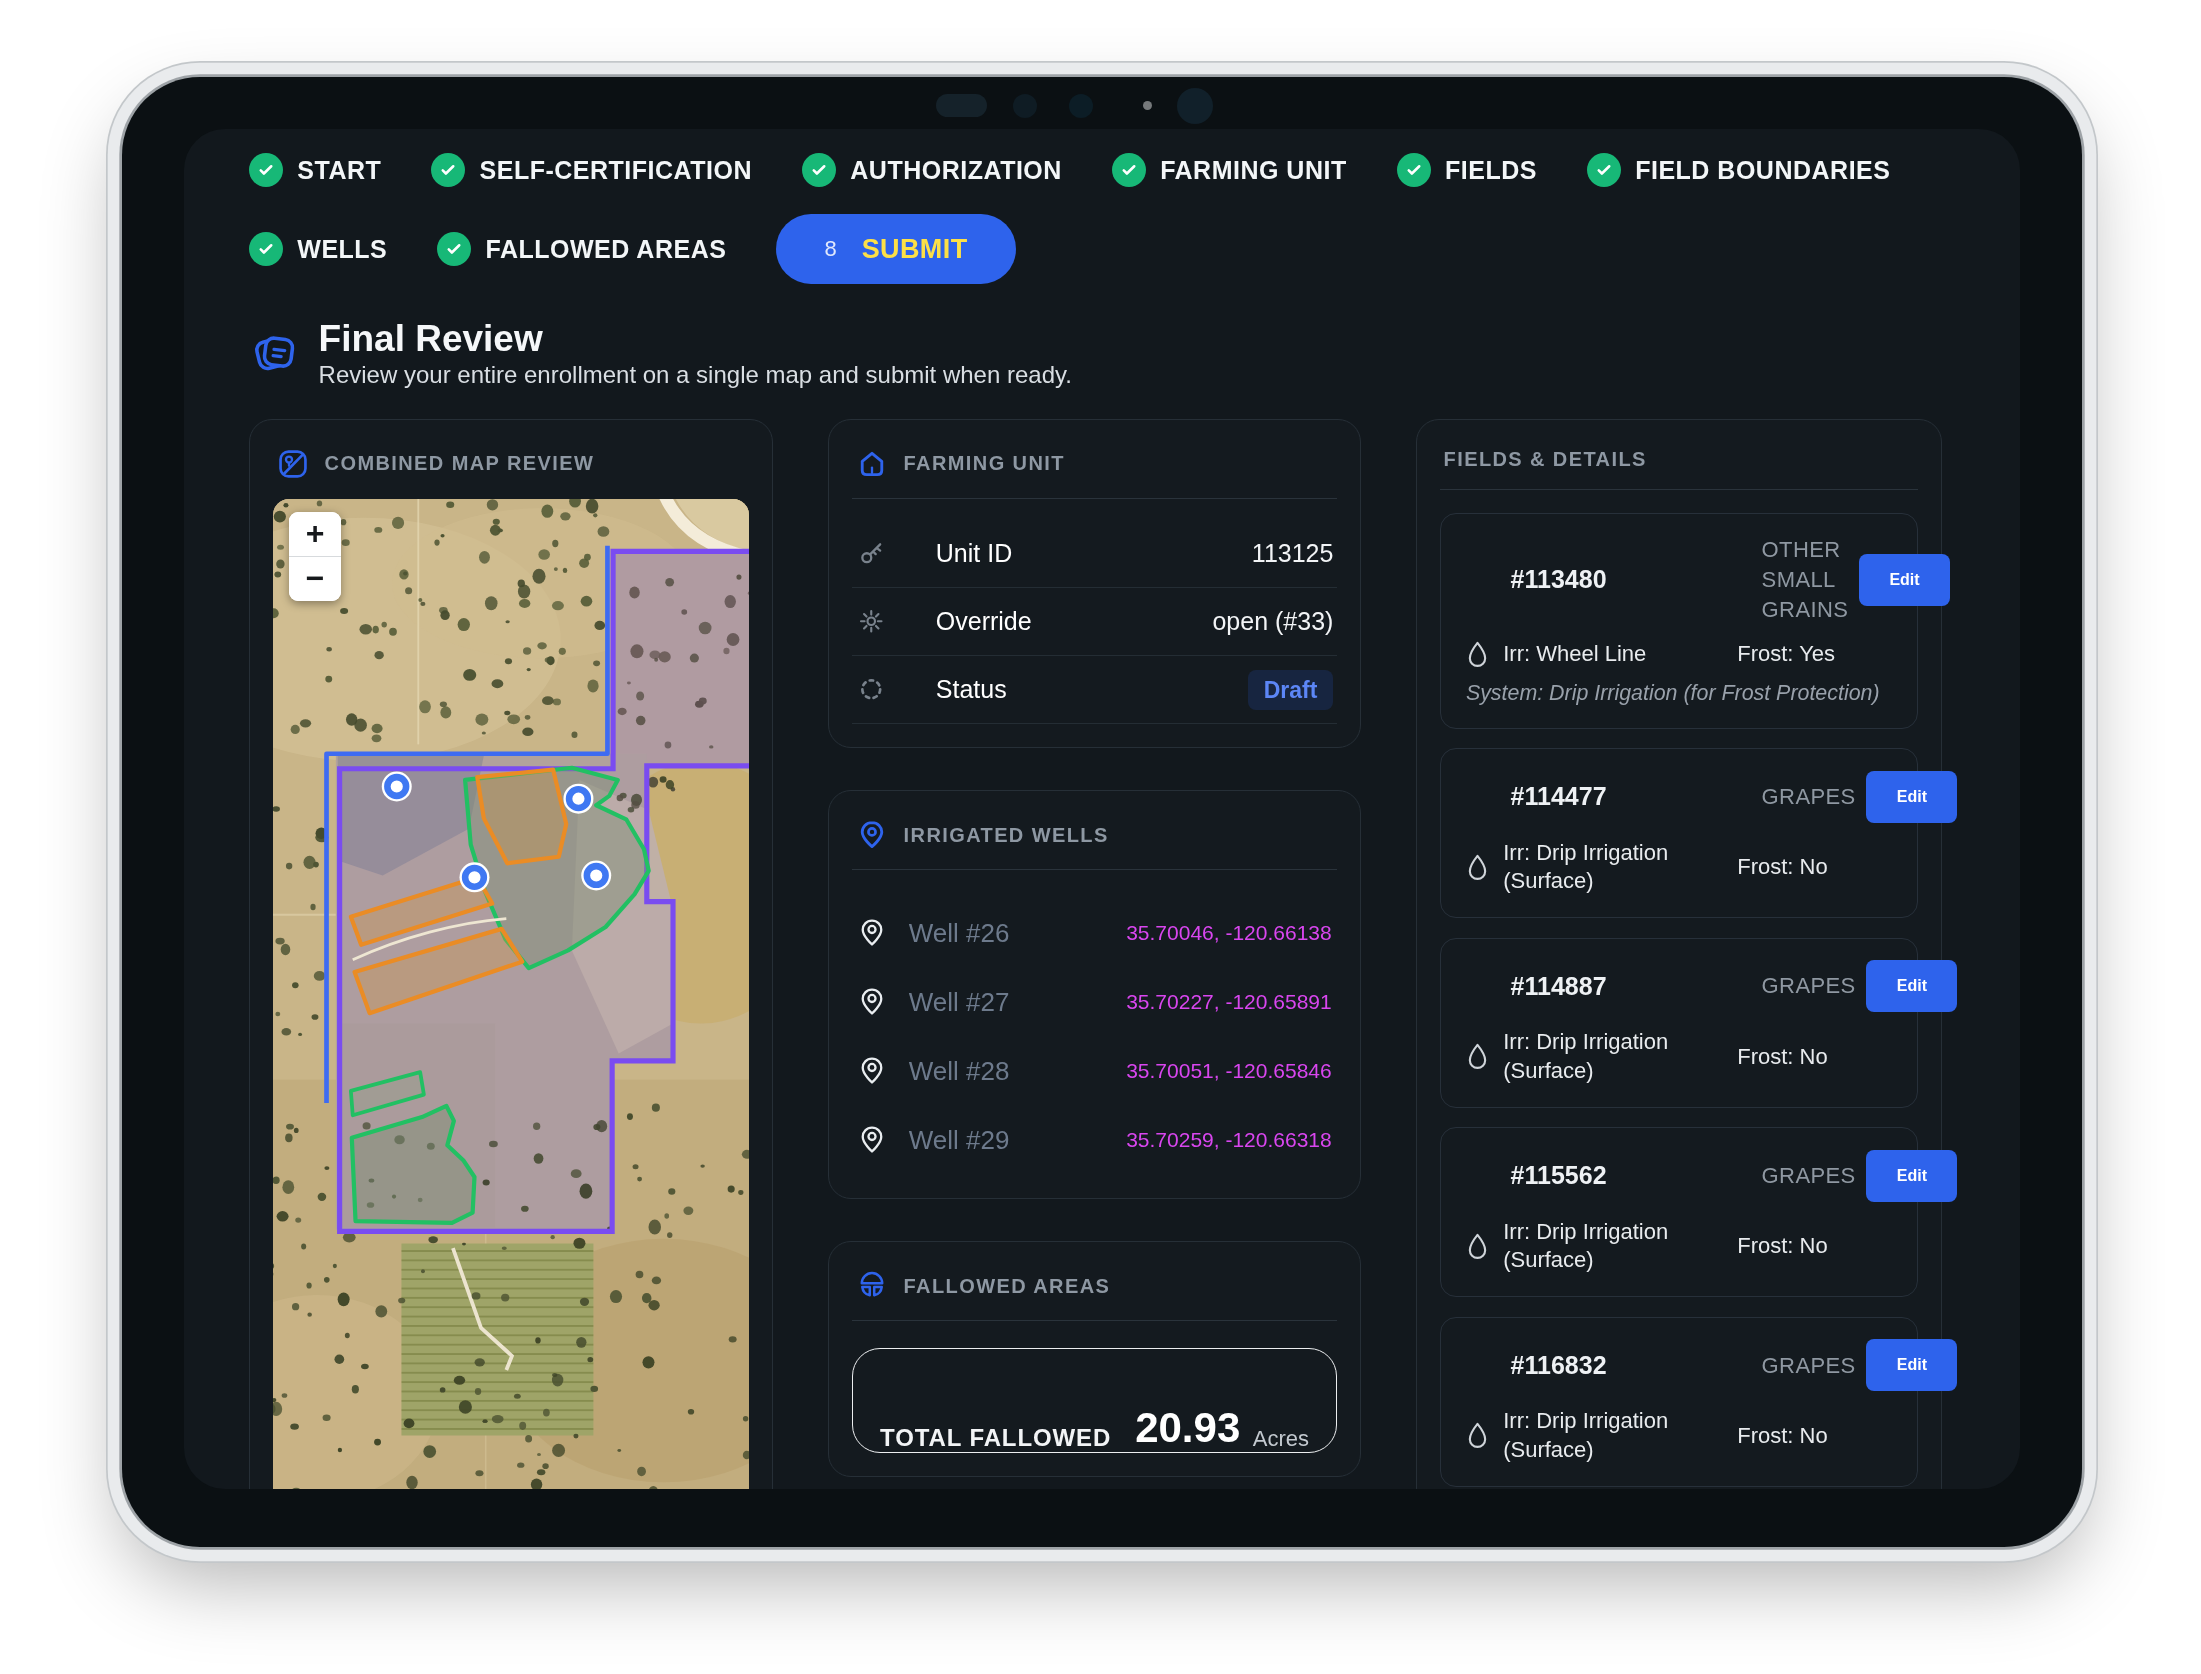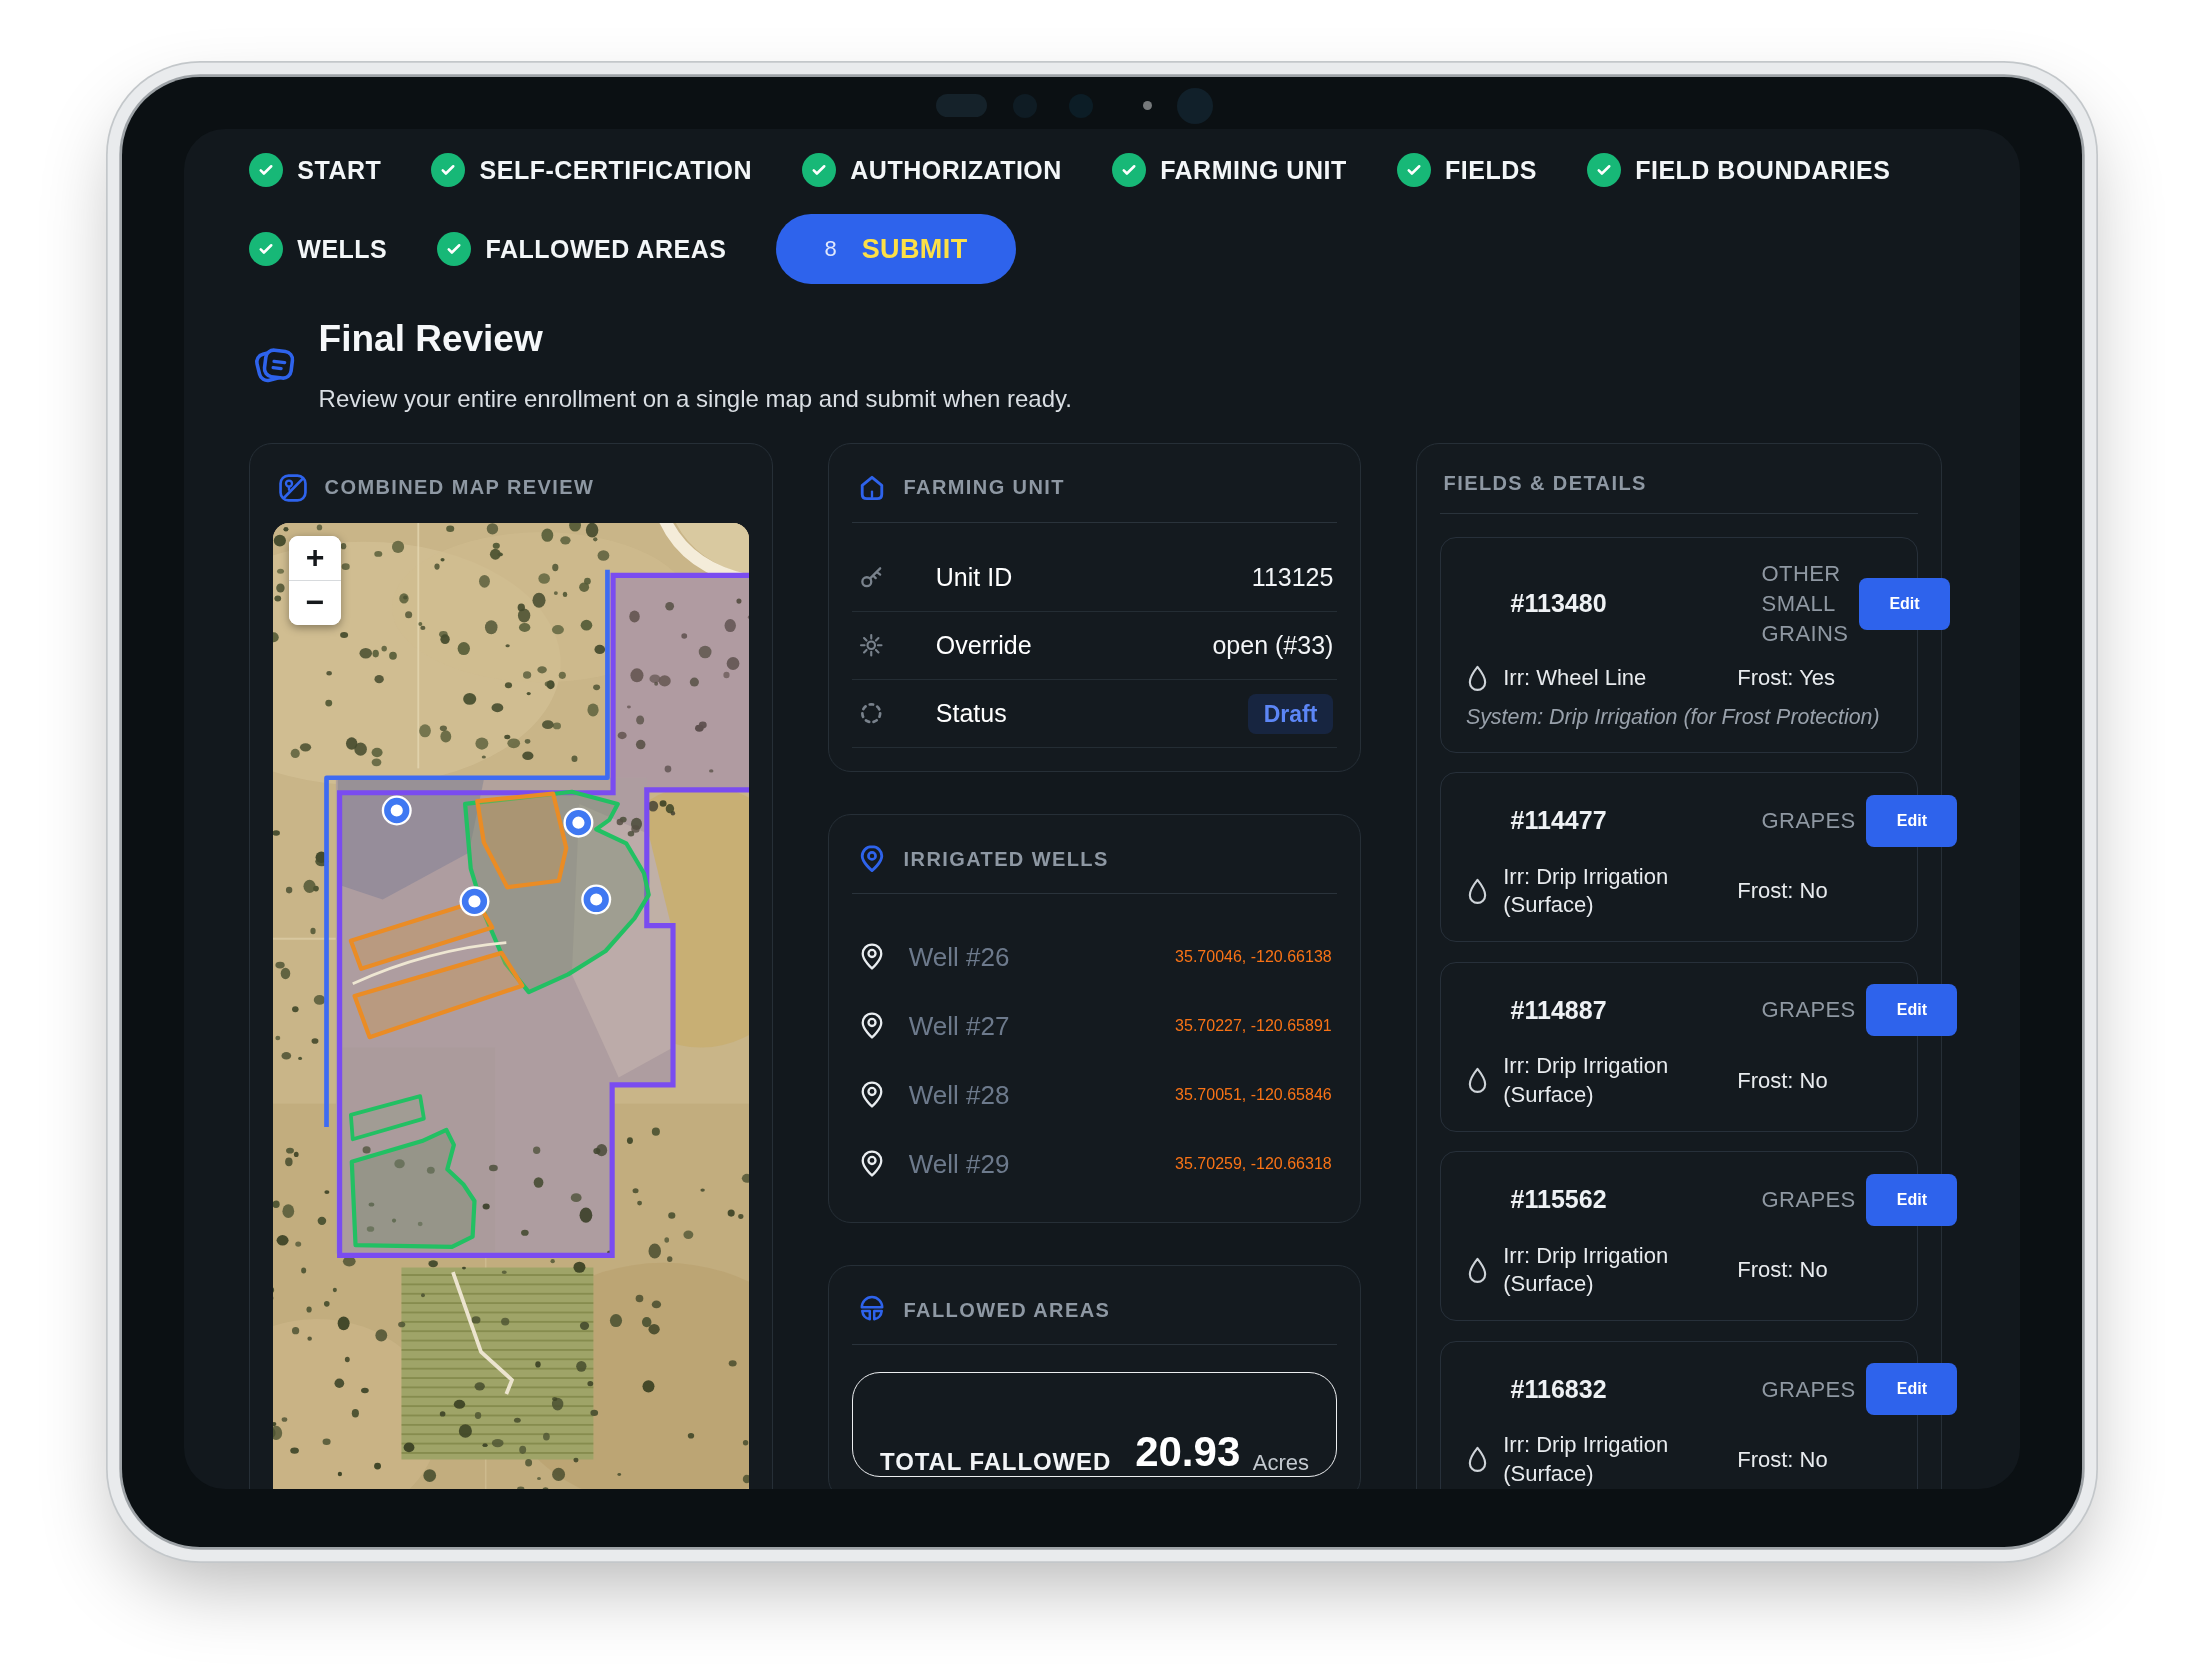--- a/index.html
+++ b/index.html
@@ -29,21 +29,21 @@
   .check svg{width:18px;height:18px;}
   .submit-pill{display:flex;align-items:center;height:70px;padding:0 48px;border-radius:36px;
                background:#2e63ec;border:none;cursor:pointer;}
   .submit-num{font-size:22px;color:rgba(255,255,255,.85);margin-right:25px;font-weight:400;}
   .submit-label{font-size:27px;font-weight:700;color:#fde047;letter-spacing:0.4px;}
 
   
   .page-head{display:flex;align-items:center;gap:19.6px;margin-top:34px;}
   .page-head-icon{width:50px;height:50px;flex:0 0 auto;}
   .page-title{font-size:37px;font-weight:600;color:#f5f7f9;line-height:1.15;}
-  .page-sub{font-size:24px;color:#d9dee3;margin-top:24px;font-weight:400;}
+  .page-sub{font-size:24px;color:#d9dee3;margin-top:0;font-weight:400;}
 
   
   .cols{display:flex;gap:55px;margin-top:30px;align-items:flex-start;}
   .card{background:#141a1f;border:0.9px solid #262f37;border-radius:23px;padding:23px 23px;
         box-sizing:border-box;}
   .card-head{display:flex;align-items:center;gap:16px;padding:5.3px 3.6px 0 3.6px;}
   .card-head .hicon{width:32px;height:32px;flex:0 0 auto;color:#2e63ec;}
   .card-title{font-size:20px;font-weight:600;letter-spacing:1.4px;color:#8e98a3;}
   .divider{height:0.9px;background:#2a333b;margin-top:18px;}
 
@@ -68,21 +68,21 @@
   .kv-label{font-size:25px;color:#ffffff;margin-left:34px;}
   .kv-value{margin-left:auto;font-size:25px;color:#f2f4f6;font-weight:500;padding-right:3.6px;}
   .badge{background:rgba(46,99,236,.16);color:#5c86f6;font-size:23px;font-weight:600;
          padding:7.1px 16px;border-radius:8px;}
 
   
   .well-rows{margin-top:28.5px;}
   .well-row{display:flex;align-items:center;height:69px;padding:0 5.3px;}
   .well-row .picon{width:30px;height:30px;color:#e9edf0;flex:0 0 auto;}
   .well-name{font-size:26px;color:#6d7a8c;margin-left:21.4px;font-weight:500;}
-  .well-coords{margin-left:auto;font-size:16px;color:#f97316;}
+  .well-coords{margin-left:auto;font-size:21px;color:#d946ef;}
 
   
   .total-box{margin-top:27px;border:1.8px solid #eceef0;border-radius:28px;height:105px;
              display:flex;align-items:flex-end;padding:0 27px;box-sizing:border-box;}
   .total-label{font-size:24px;font-weight:700;letter-spacing:0.9px;color:#f2f4f6;}
   .total-value{font-size:42px;font-weight:600;color:#fff;margin-left:auto;}
   .total-unit{font-size:22px;color:#c3c9cf;margin-left:12.5px;}
 
   
   .field-list{margin-top:23px;display:flex;flex-direction:column;gap:19.6px;}

